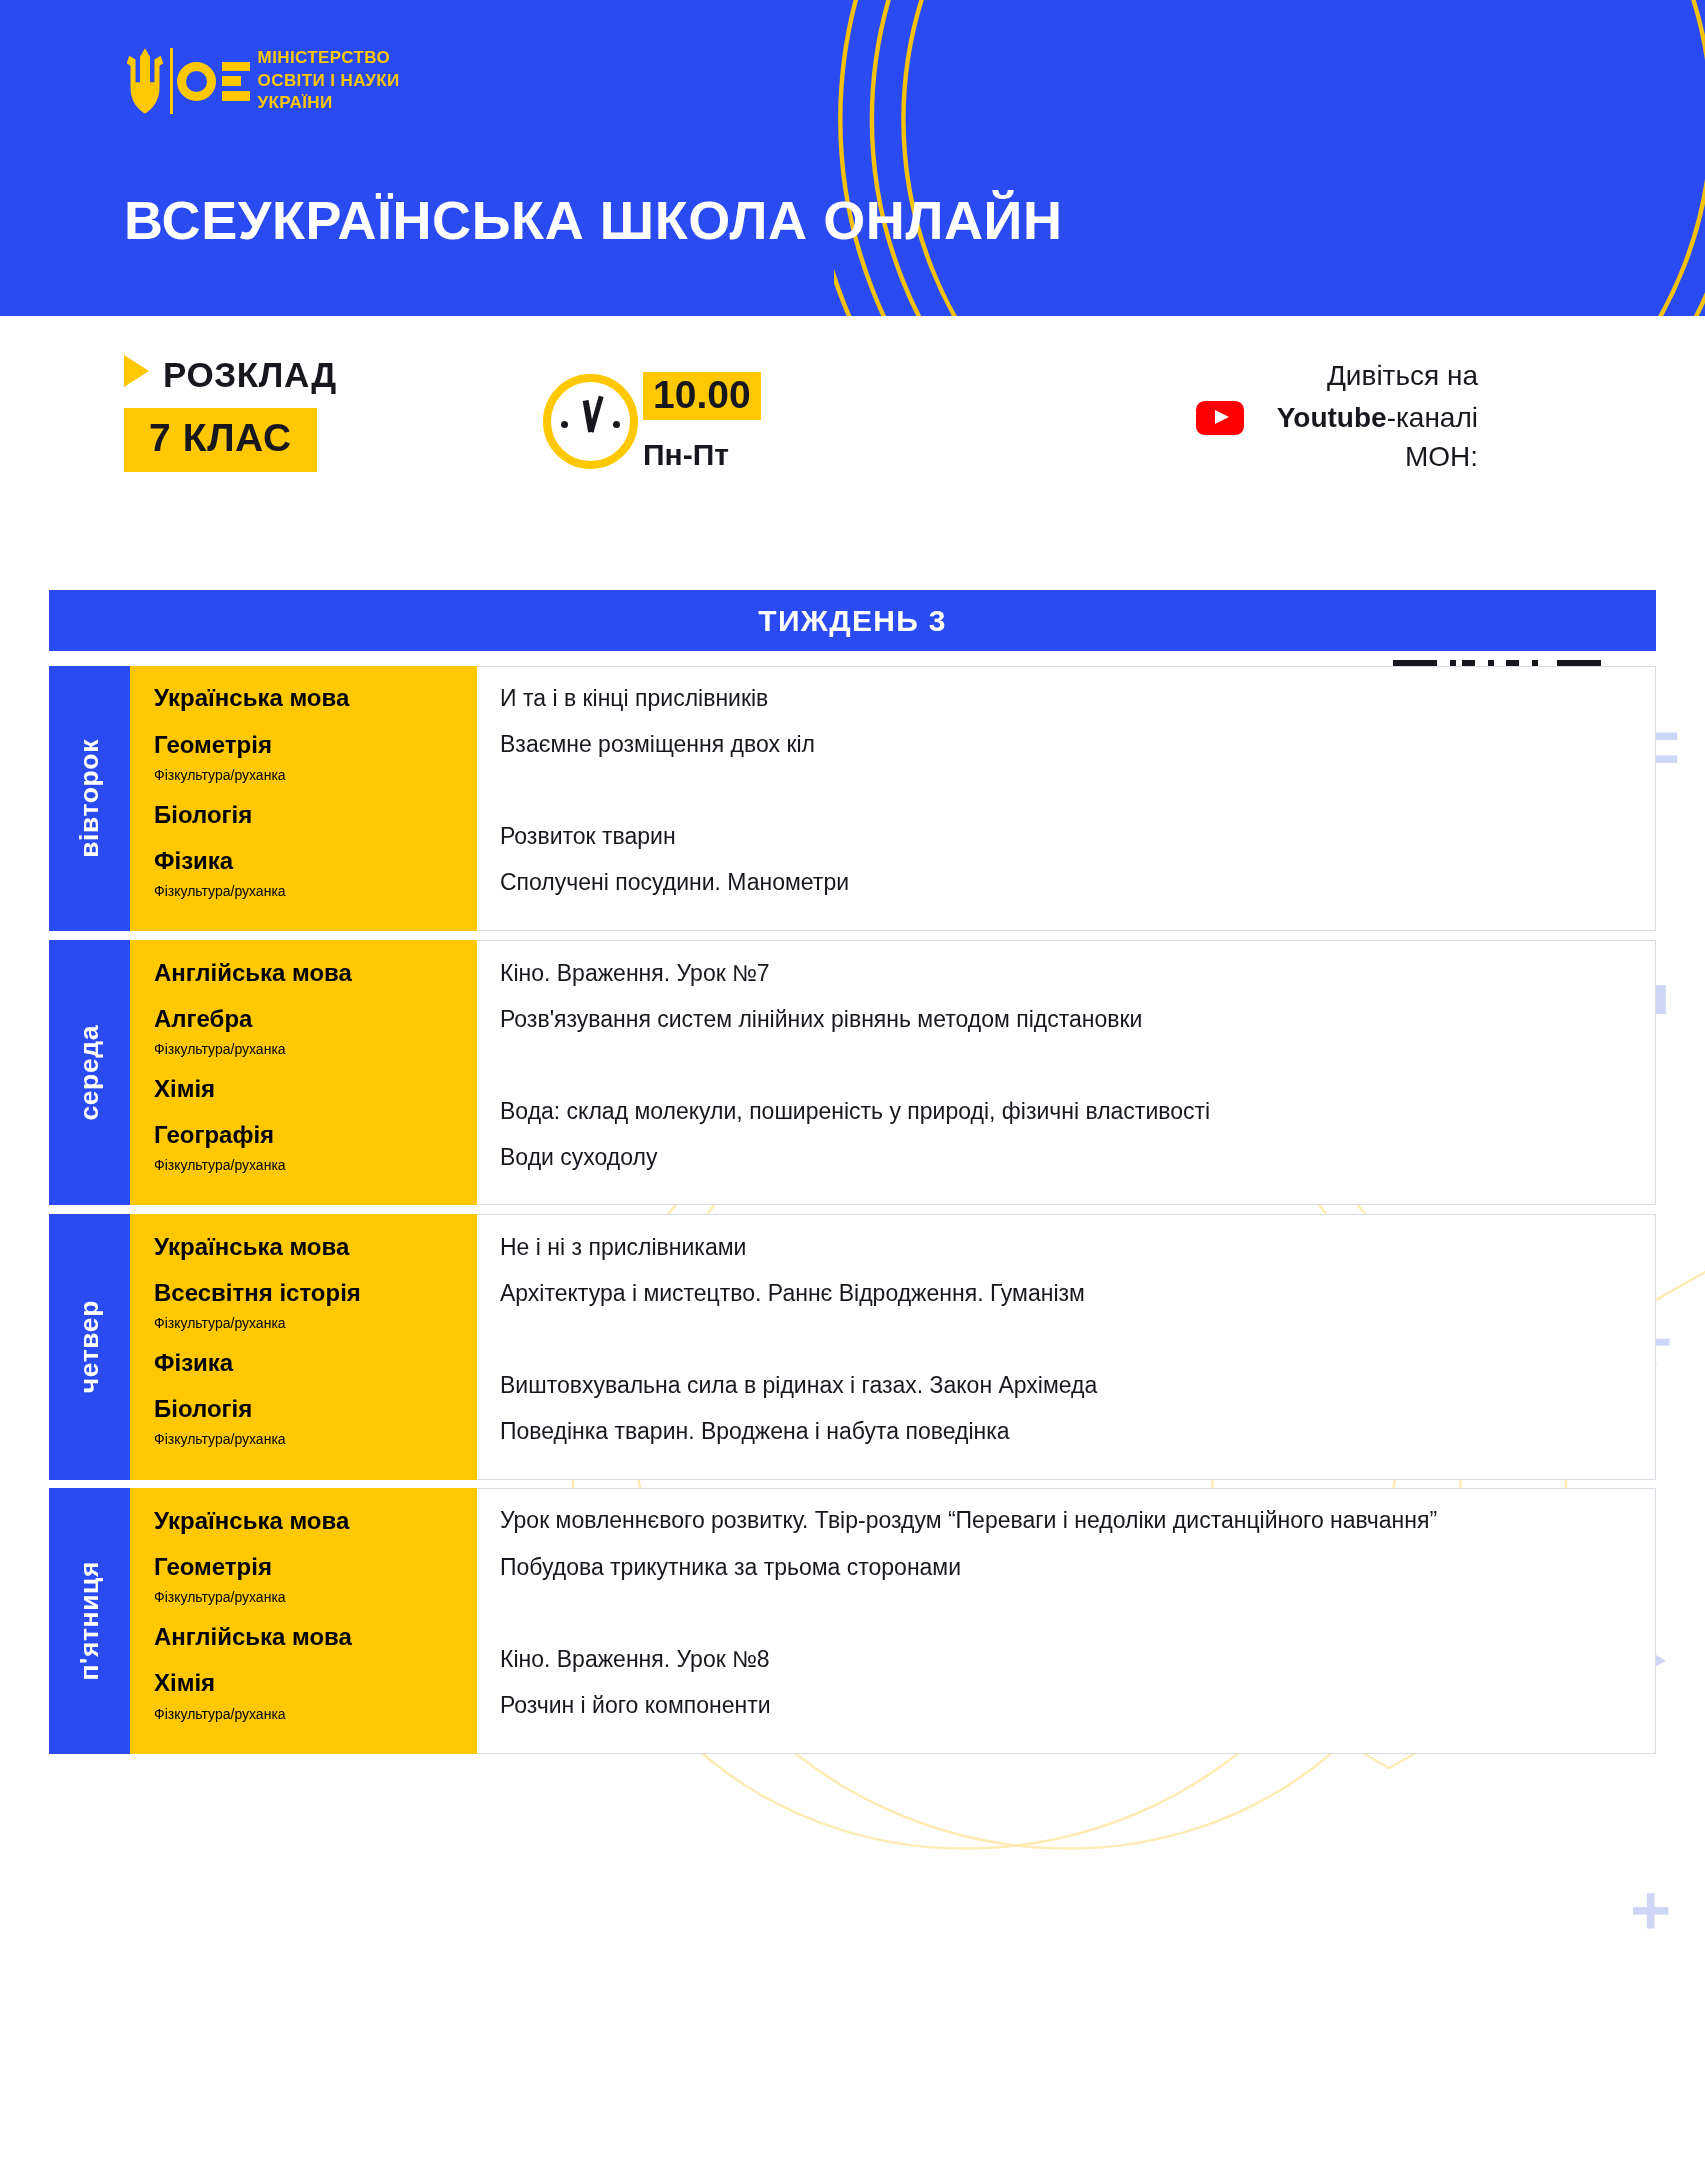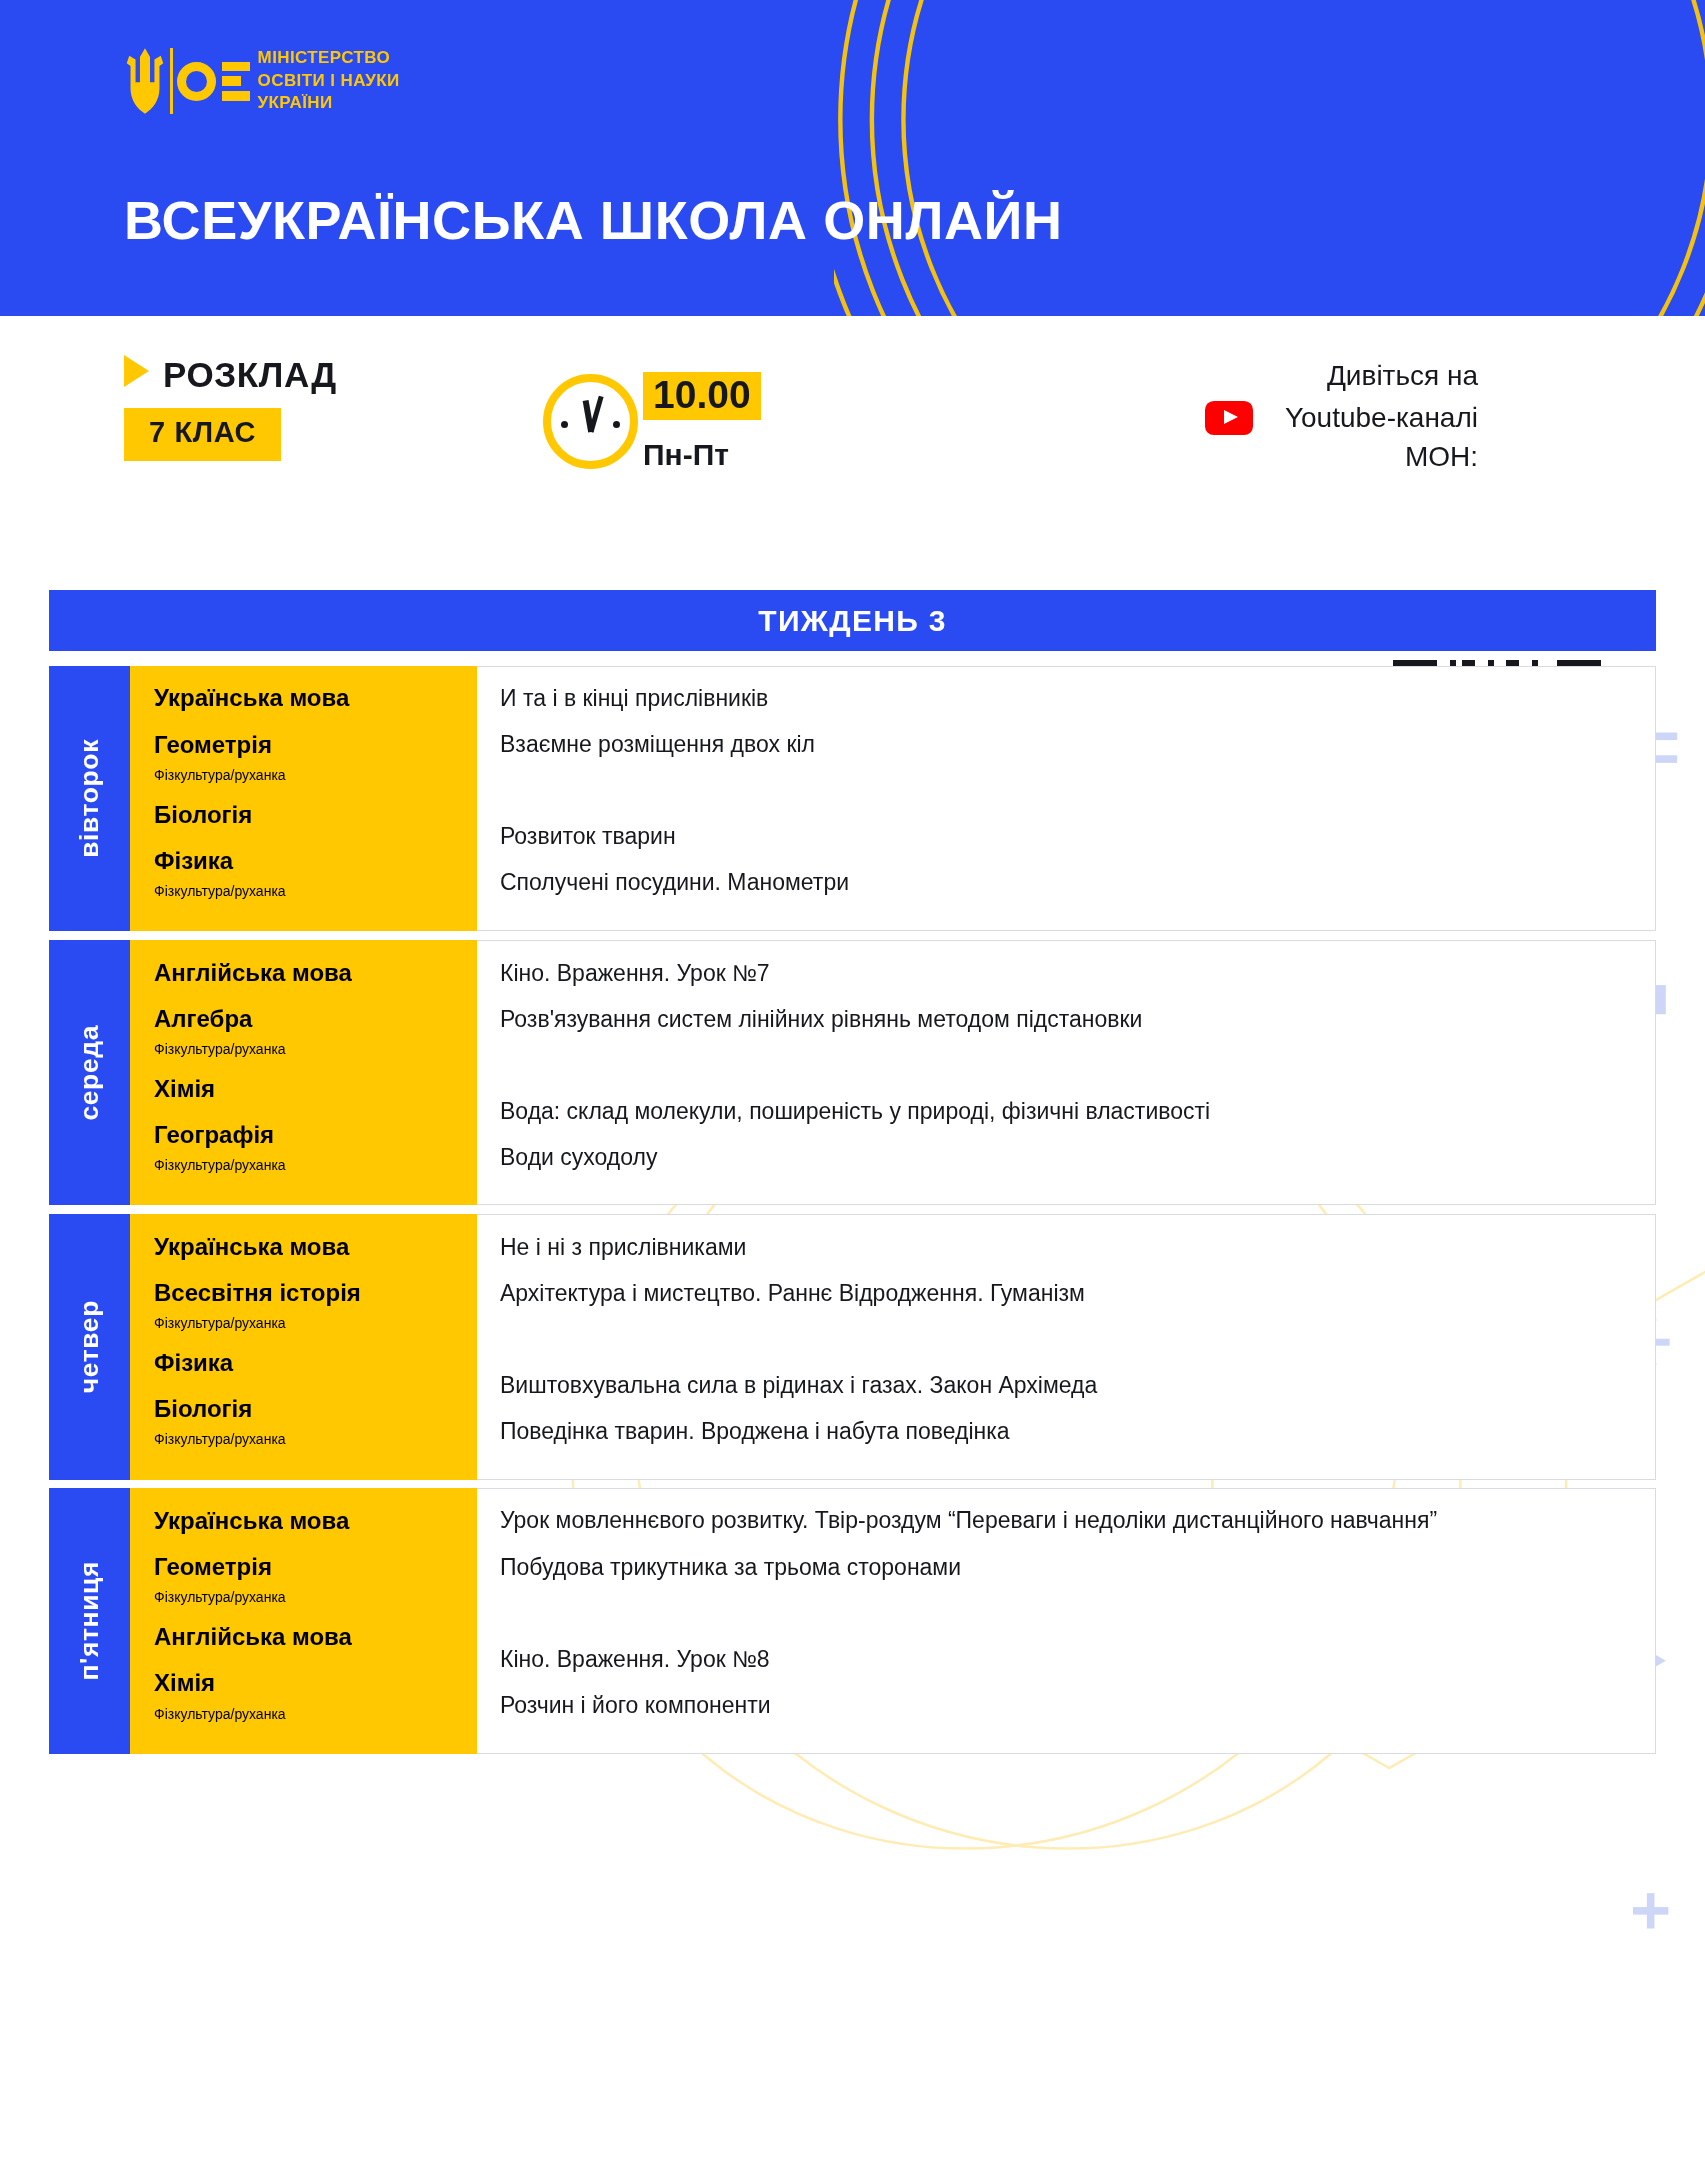--- a/index.html
+++ b/index.html
@@ -117,21 +117,21 @@
     font-size: 35px;
     font-weight: bold;
     color: #16181d;
     letter-spacing: 0.6px;
   }
   .class-badge {
     margin-top: 12.6px;
     display: inline-block;
     background: #FFC800;
     padding: 8.8px 25px 11.4px 25px;
-    font-size: 29px;
+    font-size: 39px;
     font-weight: bold;
     color: #16181d;
     letter-spacing: 0.6px;
   }
   .time-block {
     position: absolute;
     left: 543px;
     top: 56px;
     display: flex;
     align-items: center;
@@ -218,21 +218,21 @@
   .yt-icon::after {
     content: "";
     position: absolute;
     left: 19px; top: 9.5px;
     width: 0; height: 0;
     border-left: 14px solid #ffffff;
     border-top: 7.6px solid transparent;
     border-bottom: 7.6px solid transparent;
   }
   .yt-name { font-size: 28px; color: #16181d; }
-  .yt-name b { font-weight: normal; margin-left: 21px; }
+  .yt-name b { font-weight: bold; margin-left: 21px; }
   .yt-mon { font-size: 28px; color: #16181d; }
   .qr {
     position: absolute;
     left: 1393px;
     top: 344px;
     width: 208px;
     height: 208px;
   }
   .qr-link {
     position: absolute;

